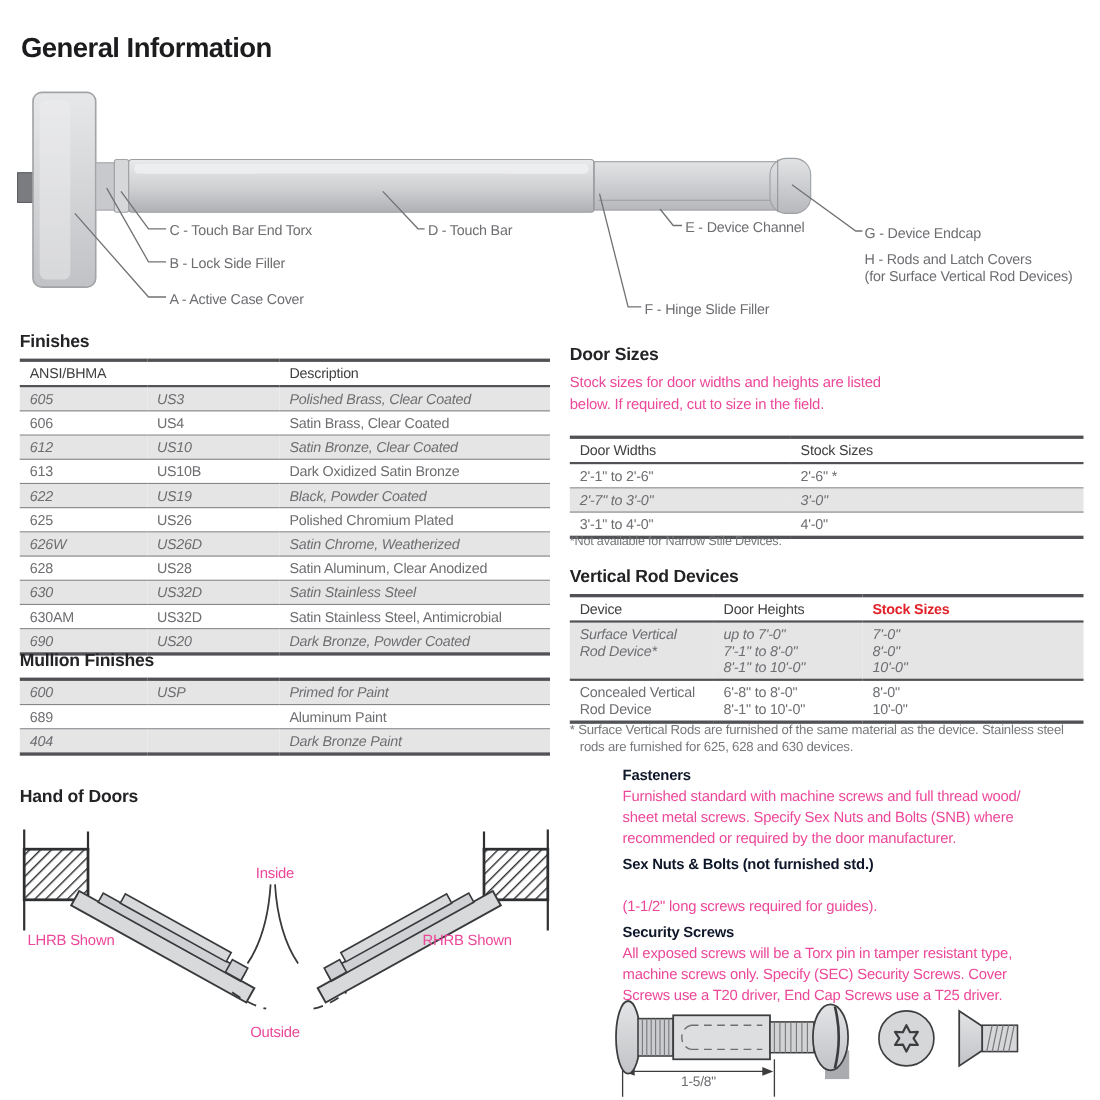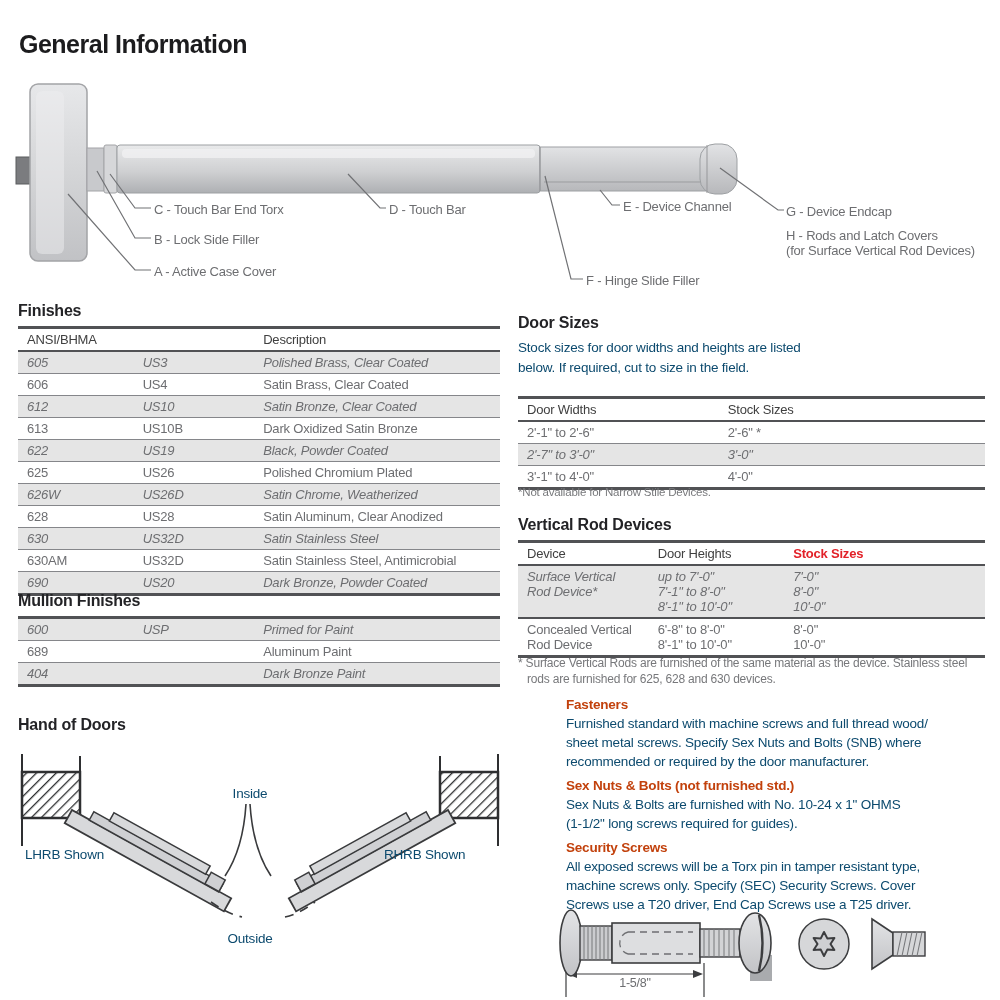--- a/index.html
+++ b/index.html
@@ -1,22 +1,22 @@
 <!DOCTYPE html>
 <html><head>
 <meta charset="utf-8">
 <style>
   html,body{margin:0;padding:0;background:#fff;}
   .page{position:relative;width:1000px;height:1000px;background:#fff;overflow:hidden;
         font-family:"Liberation Sans",sans-serif;color:#6d6e71;letter-spacing:-0.2px;}
   .abs{position:absolute;}
   .title{font-size:25px;font-weight:bold;color:#1c1c1e;letter-spacing:-0.5px;}
   .sec-h{font-size:16px;font-weight:bold;color:#232326;}
-  .sub-h{font-size:13.5px;font-weight:bold;color:#c2410c;}
-  .body-line{font-size:13.5px;color:#0c4a6e;line-height:19px;white-space:nowrap;}
+  .sub-h{font-size:13.5px;font-weight:bold;color:#0f172a;}
+  .body-line{font-size:13.5px;color:#ec4899;line-height:19px;white-space:nowrap;}
   .callout{font-size:13px;color:#6d6e71;white-space:nowrap;}
   .footnote{font-size:11.5px;color:#77787b;white-space:nowrap;}
   table{border-collapse:collapse;table-layout:fixed;width:100%;font-size:13px;color:#6d6e71;}
   .tbl{border-top:3px solid #515255;border-bottom:3px solid #515255;}
   .tbl th{text-align:left;font-weight:normal;color:#404040;padding:3px 9px;border-bottom:2px solid #515255;}
   .tbl th.bold-red{color:#e22128;font-weight:bold;}
   .tbl td{padding:2px 9px;height:17px;}
   .tbl tbody tr.shade{background:#e5e5e5;font-style:italic;}
   .tbl tbody tr + tr td{border-top:1px solid #85868a;}
   .tbl-vr td{vertical-align:top;padding:3px 9px;line-height:15px;height:auto;}
@@ -308,21 +308,20 @@
   </table>
   <div class="abs footnote" style="left:518px;top:656px;font-size:12px;">* Surface Vertical Rods are furnished of the same material as the device. Stainless steel</div>
   <div class="abs footnote" style="left:527px;top:672px;font-size:12px;">rods are furnished for 625, 628 and 630 devices.</div>
 
   <div class="abs sub-h" style="left:566px;top:697px;">Fasteners</div>
   <div class="abs body-line" style="left:566px;top:714px;">Furnished standard with machine screws and full thread wood/</div>
   <div class="abs body-line" style="left:566px;top:733px;">sheet metal screws. Specify Sex Nuts and Bolts (SNB) where</div>
   <div class="abs body-line" style="left:566px;top:752px;">recommended or required by the door manufacturer.</div>
 
   <div class="abs sub-h" style="left:566px;top:778px;">Sex Nuts &amp; Bolts (not furnished std.)</div>
-  <div class="abs body-line" style="left:566px;top:795px;">Sex Nuts &amp; Bolts are furnished with No. 10-24 x 1" OHMS</div>
   <div class="abs body-line" style="left:566px;top:814px;">(1-1/2" long screws required for guides).</div>
 
   <div class="abs sub-h" style="left:566px;top:840px;">Security Screws</div>
   <div class="abs body-line" style="left:566px;top:876px;">machine screws only. Specify (SEC) Security Screws. Cover</div>
   <div class="abs body-line" style="left:566px;top:857px;">All exposed screws will be a Torx pin in tamper resistant type,</div>
   <div class="abs body-line" style="left:566px;top:895px;">Screws use a T20 driver, End Cap Screws use a T25 driver.</div>
 
   <svg class="abs" style="left:552px;top:903px;" width="448" height="97" viewBox="0 0 448 97">
     <defs>
       <linearGradient id="gS" x1="0" y1="0" x2="0" y2="1">

